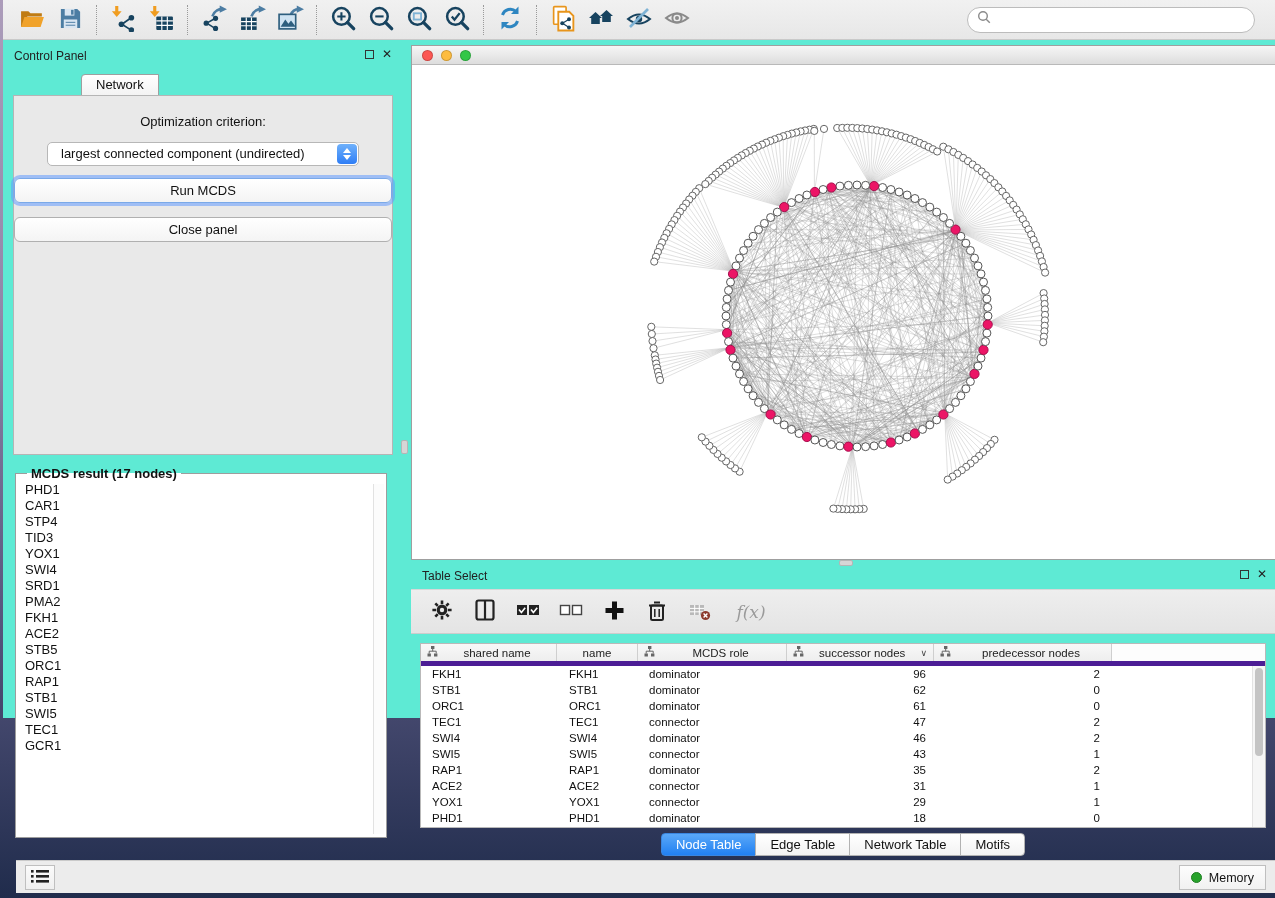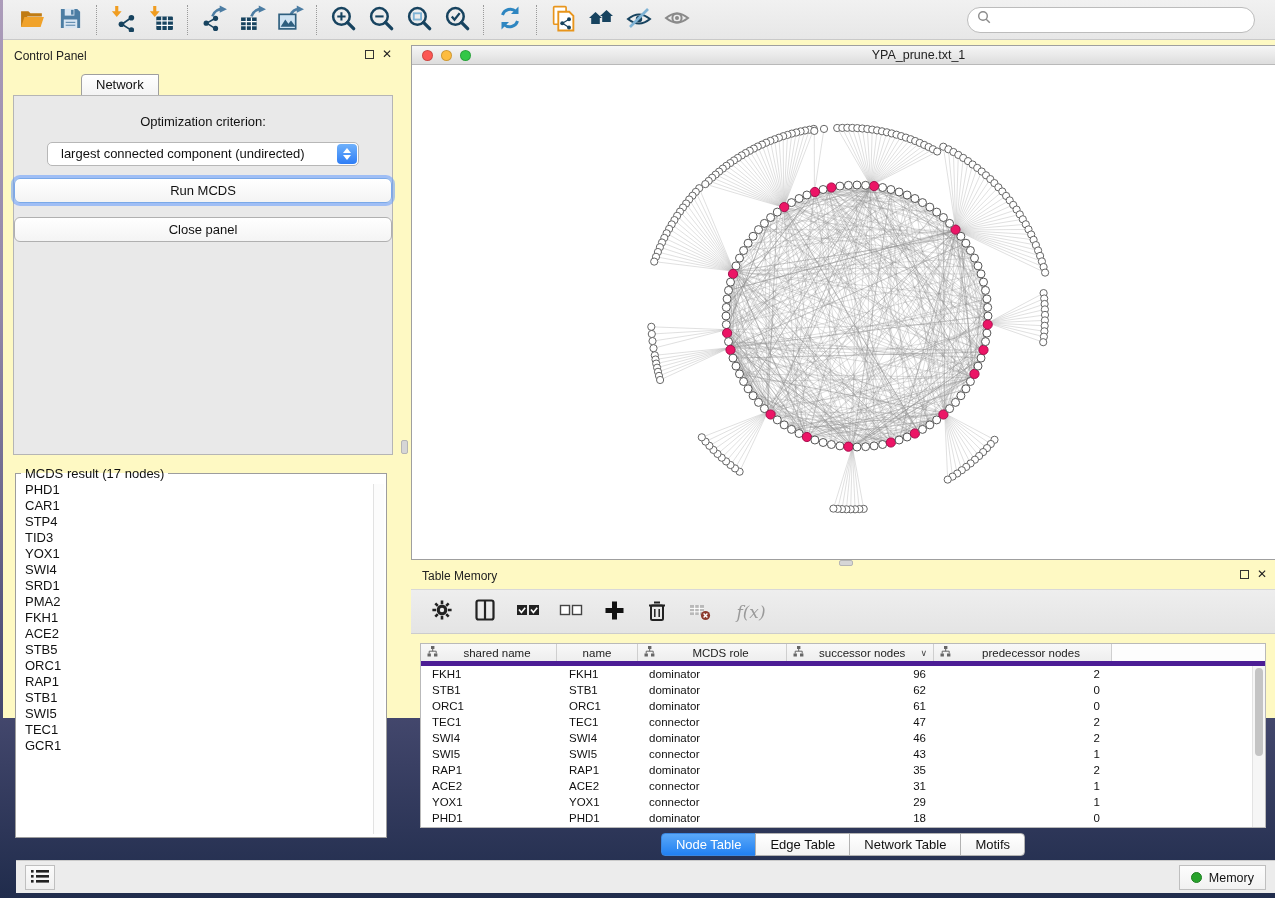--- a/index.html
+++ b/index.html
@@ -1,19 +1,19 @@
 <!DOCTYPE html>
 <html><head>
 <meta charset="utf-8">
 <style>
   * { margin:0; padding:0; box-sizing:border-box; }
   html,body { width:1275px; height:898px; overflow:hidden;
     font-family:"Liberation Sans","DejaVu Sans",sans-serif; }
   body { background:linear-gradient(180deg,#ac9cba 0%,#9187a9 35%,#54547c 70%,#202c4c 100%); position:relative; }
-  #app { position:absolute; left:3px; top:0; width:1272px; height:718px; background:#fef9c3; }
+  #app { position:absolute; left:3px; top:0; width:1272px; height:718px; background:#5eead4; }
 
   
   .toolbar { position:absolute; left:0; top:0; right:0; height:40px;
     background:linear-gradient(#f1f1f1,#e7e7e7); border-bottom:1px solid #c9c9c9;
     display:flex; align-items:center; padding:0 10px; }
   .tb-btn { width:38px; height:34px; border:none; background:none; display:flex;
     align-items:center; justify-content:center; cursor:pointer; flex:0 0 auto; }
   .tb-sep { width:1px; height:30px; border-left:1px dotted #9a9a9a; margin:0 7px; flex:0 0 auto; }
   .searchbox { margin-left:auto; margin-right:10px; width:288px; height:26px; background:#fff;
     border:1px solid #bcbcbc; border-radius:13px; display:flex; align-items:center; padding:0 9px; }
@@ -41,21 +41,21 @@
   .opt-stepper { position:absolute; right:1px; top:1px; width:20px; height:20px; border-radius:4px;
     background:linear-gradient(#6fb1fb,#2f7ef6); display:flex; flex-direction:column;
     align-items:center; justify-content:center; gap:2px; }
   .opt-stepper svg { display:block; }
   .btn-row { display:flex; justify-content:center; gap:14px; margin-top:12px;flex-direction:column; }
   .mac-btn { height:25px; padding:0 16px; font-size:13px; color:#111;
     background:linear-gradient(#ffffff,#f4f4f4); border:1px solid #b0b0b0; border-radius:6px; cursor:pointer; }
   .mac-btn.focused { box-shadow:0 0 0 3px rgba(98,155,255,.55); border-color:#7aa9e8; }
   .mcds-fieldset { position:absolute; left:12px; top:421px; width:372px; height:372px;
     border:1px solid #9d9d9d; background:#fff; }
-  .mcds-fieldset legend { font-size:13px; color:#111; margin-left:5px; padding:0 4px; }
+  .mcds-fieldset legend { font-size:13px; color:#111; margin-left:11px; padding:0 4px;font-weight:bold; }
   .mcds-list { list-style:none; padding:1px 0 0 9px; font-size:13px; line-height:16px; color:#111;
     height:340px; overflow:hidden; }
   .mcds-scroll { position:absolute; right:2px; top:3px; bottom:3px; width:11px;
     background:#fcfcfc; border-left:1px solid #e2e2e2; }
 
   
   .netwin { position:absolute; left:408px; top:45px; right:0; height:515px;
     background:#fff; border:1px solid #9f9f9f; border-right:none; }
   .net-titlebar { position:absolute; left:0; top:0; right:0; height:19px;
     background:linear-gradient(#f6f6f6,#dddddd); border-bottom:1px solid #b9b9b9; }
@@ -329,21 +329,20 @@
   </div>
   <div class="vsplit-grip"></div>
 
   <div class="netwin">
     <div class="net-titlebar">
       <span class="traffic">
         <span class="light" style="background:#fc5753"></span>
         <span class="light" style="background:#fdbc40"></span>
         <span class="light" style="background:#33c748"></span>
       </span>
-      <span class="net-title">YPA_prune.txt_1</span>
     </div>
     <svg id="net-svg" viewBox="0 0 865 494">
         <g stroke="#8f8f8f" stroke-width="0.75" stroke-opacity="0.38">
           <line x1="371.7" y1="142.4" x2="548.9" y2="171.3"></line>
           <line x1="371.7" y1="142.4" x2="495.1" y2="372.0"></line>
           <line x1="371.7" y1="142.4" x2="419.4" y2="122.5"></line>
           <line x1="371.7" y1="142.4" x2="352.4" y2="343.6"></line>
           <line x1="371.7" y1="142.4" x2="318.5" y2="217.1"></line>
           <line x1="371.7" y1="142.4" x2="427.9" y2="121.1"></line>
           <line x1="371.7" y1="142.4" x2="387.1" y2="368.5"></line>
@@ -1256,21 +1255,21 @@
           <circle cx="573.5" cy="276.6" r="4" fill="#ffffff" stroke="#555555" stroke-width="1"></circle>
           <circle cx="574.9" cy="268.1" r="4" fill="#ffffff" stroke="#555555" stroke-width="1"></circle>
           <circle cx="575.7" cy="259.6" r="4.6" fill="#ec1566" stroke="#a80d4d" stroke-width="1"></circle>
         </g>
       </svg>
   </div>
   <div class="hsplit-grip"></div>
 
   <div class="tp">
     <div class="panel-titlebar">
-      <span class="panel-title">Table Memory</span>
+      <span class="panel-title">Table Select</span>
       <span class="wm-icons">
         <span class="float-ic"></span>
         <span class="close-ic">✕</span>
       </span>
     </div>
     <div class="tp-toolbar">
       <button class="tp-tbtn">
         <span><svg width="22" height="22" viewBox="0 0 22 22">
               <circle cx="11" cy="11" r="5.4" fill="#222"></circle>
               <circle cx="11" cy="11" r="2.2" fill="#e9e9e9"></circle>

